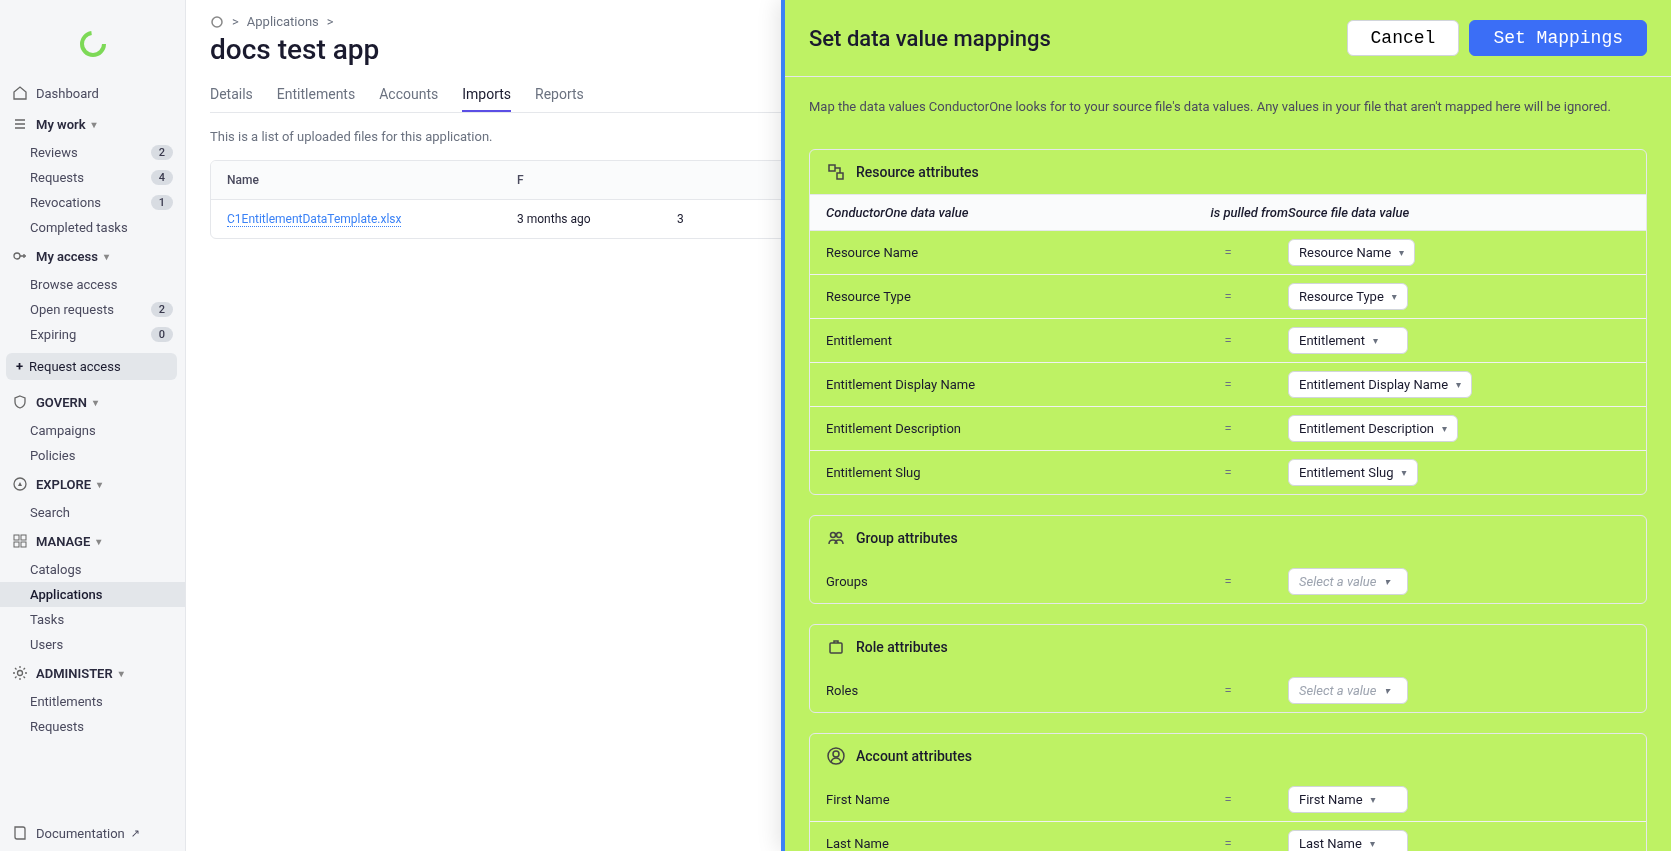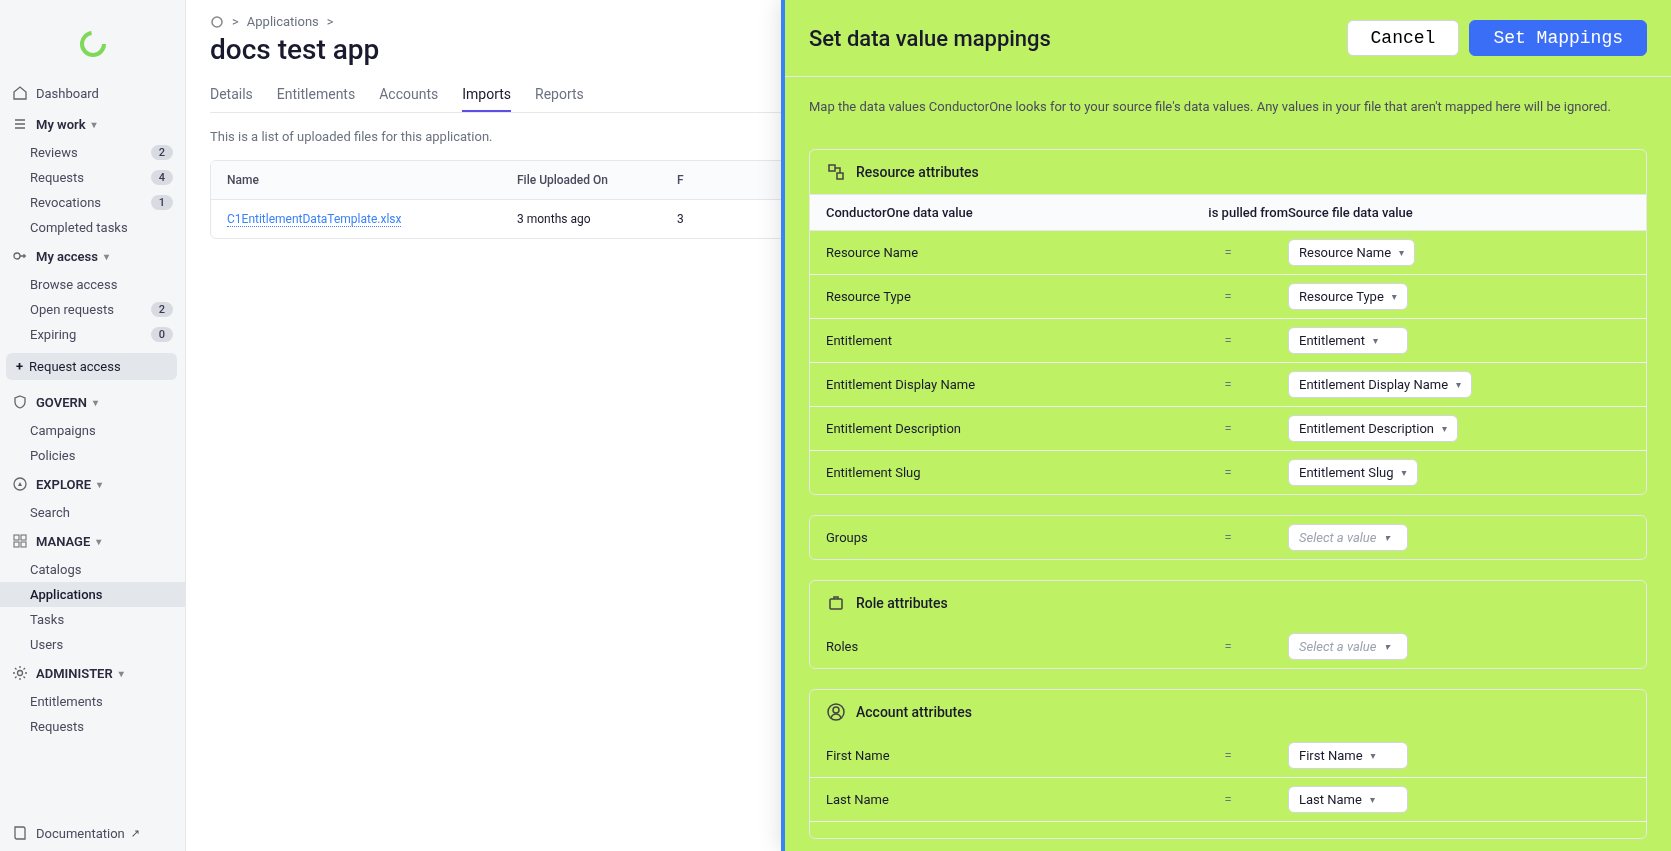--- a/index.html
+++ b/index.html
@@ -46,21 +46,21 @@
 .panel-header { display: flex; justify-content: space-between; align-items: center; padding: 20px 24px; border-bottom: 1px solid #e5e7eb; }
 .panel-title { font-size: 22px; font-weight: 500; }
 .panel-actions { display: flex; gap: 10px; }
 .btn { padding: 7px 23px; border-radius: 6px; font-size: 18px; cursor: pointer; border: 1px solid #d1d5db; background: #fff; font-family: Liberation Mono, monospace; }
 .btn.primary { background: #3b6ef6; color: #fff; border-color: #3b6ef6; }
 .panel-body { padding: 20px 24px; overflow-y: auto; flex: 1; }
 .panel-desc { font-size: 13px; color: #4a4a5e; margin-bottom: 32px; line-height: 1.5; }
 .section { border: 1px solid #e5e7eb; border-radius: 6px; margin-bottom: 20px; }
 .section-head { display: flex; align-items: center; gap: 10px; padding: 12px 16px; font-weight: 500; font-size: 14px; }
 .section-head .sicon { width: 20px; height: 20px; }
-.map-header { display: grid; grid-template-columns: 1fr 120px 1fr; padding: 10px 16px; border-top: 1px solid #e5e7eb; border-bottom: 1px solid #e5e7eb; background: #fafbfc; font-size: 13px; font-weight: 500; }
+.map-header { display: grid; grid-template-columns: 1fr 120px 1fr; padding: 10px 16px; border-top: 1px solid #e5e7eb; border-bottom: 1px solid #e5e7eb; background: #fafbfc; font-size: 13px; font-weight: 500; font-style: italic; }
 .map-header > div:nth-child(2) { text-align: right; }
 .map-row { display: grid; grid-template-columns: 1fr 120px 1fr; align-items: center; padding: 8px 16px; border-top: 1px solid #f0f1f3; font-size: 13px; }
 .map-row:first-of-type { border-top: none; }
 .map-row .eq { text-align: center; color: #6b7280; }
 .select { display: inline-flex; align-items: center; border: 1px solid #d1d5db; border-radius: 6px; padding: 5px 10px; font-size: 13px; cursor: pointer; background: #fff; min-width: 120px; }
 .select .arrow { margin-left: 8px; font-size: 10px; color: #6b7280; }
 .select.placeholder { color: #9ca3af; font-style: italic; }
 svg { display: block; }
 </style>
 </head>
@@ -238,21 +238,20 @@
       <div class="tab">Accounts</div>
       <div class="tab active">Imports</div>
       <div class="tab">Reports</div>
     </div>
 
     <div class="desc">This is a list of uploaded files for this application.</div>
 
     <div class="table">
       <div class="table-header">
         <div class="col-name">Name</div>
-        <div class="col-date">File Uploaded On</div>
         <div>F</div>
       </div>
       <div class="table-row">
         <div class="col-name"><a href="#" class="file-link">C1EntitlementDataTemplate.xlsx</a></div>
         <div class="col-date">3 months ago</div>
         <div>3</div>
       </div>
     </div>
   </div>
 
@@ -329,20 +328,30 @@
               <div class="eq">=</div>
               <div><div class="select">
                   <span>Entitlement Slug</span>
                   <span class="arrow">▾</span>
                 </div></div>
             </div>
           </div>
       </div>
 
       <div class="section">
+        <div class="section-head">
+          <span class="sicon">
+              <svg viewBox="0 0 20 20">
+                <circle cx="7" cy="7" r="2.5" fill="none" stroke="#444" stroke-width="1.5"></circle>
+                <circle cx="13" cy="7" r="2.5" fill="none" stroke="#444" stroke-width="1.5"></circle>
+                <path d="M3 16c0-3 2-4 4-4s4 1 4 4M9 16c0-3 2-4 4-4s4 1 4 4" fill="none" stroke="#444" stroke-width="1.5"></path>
+              </svg>
+            </span>
+          <span>Group attributes</span>
+        </div>
         <div id="group-rows">
             <div class="map-row">
               <div>Groups</div>
               <div class="eq">=</div>
               <div><div class="select placeholder">
                   <span>Select a value</span>
                   <span class="arrow">▾</span>
                 </div></div>
             </div>
           </div>

